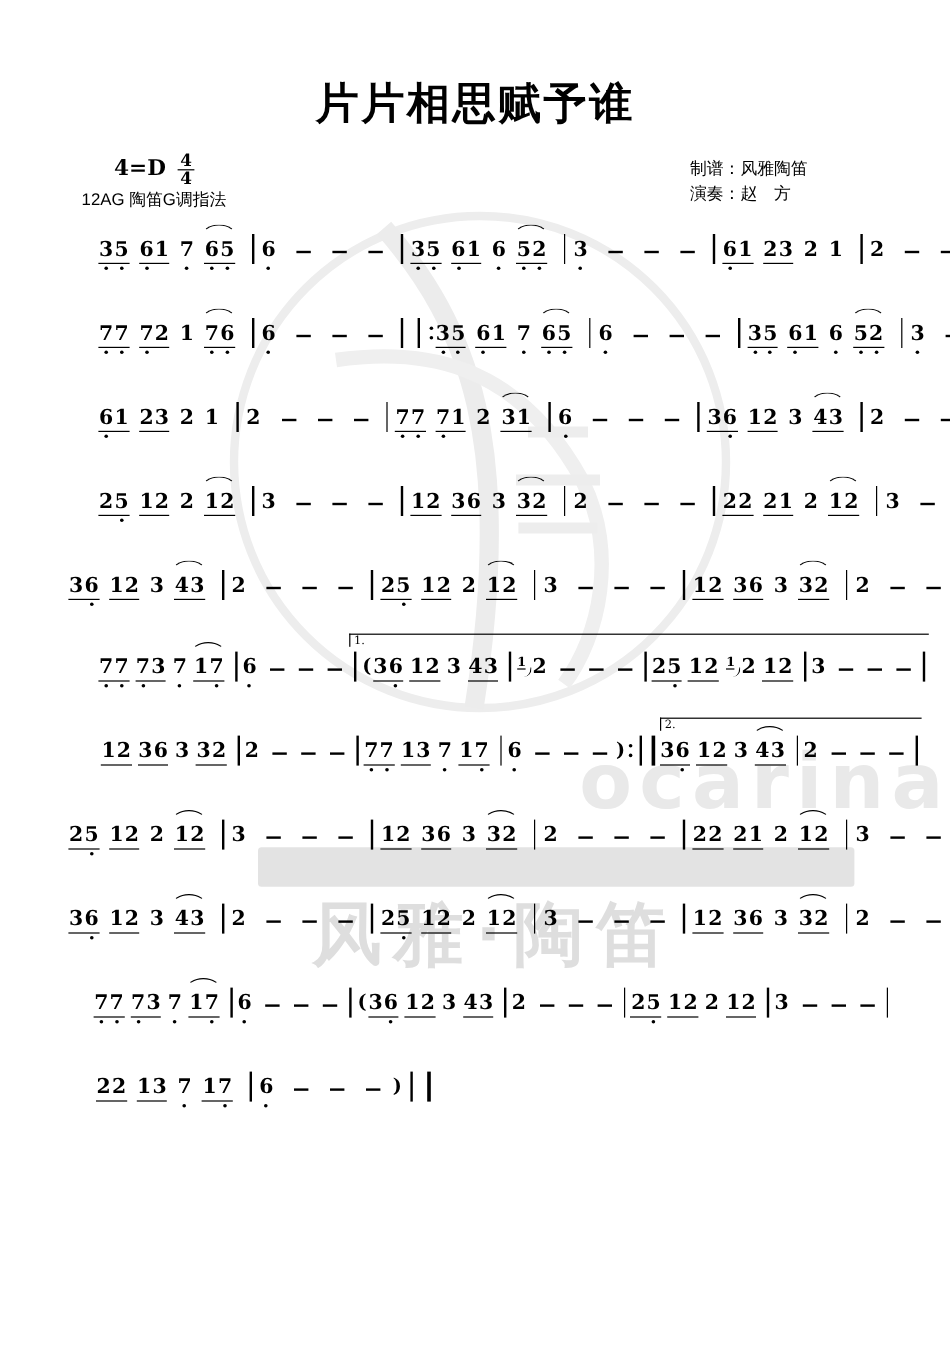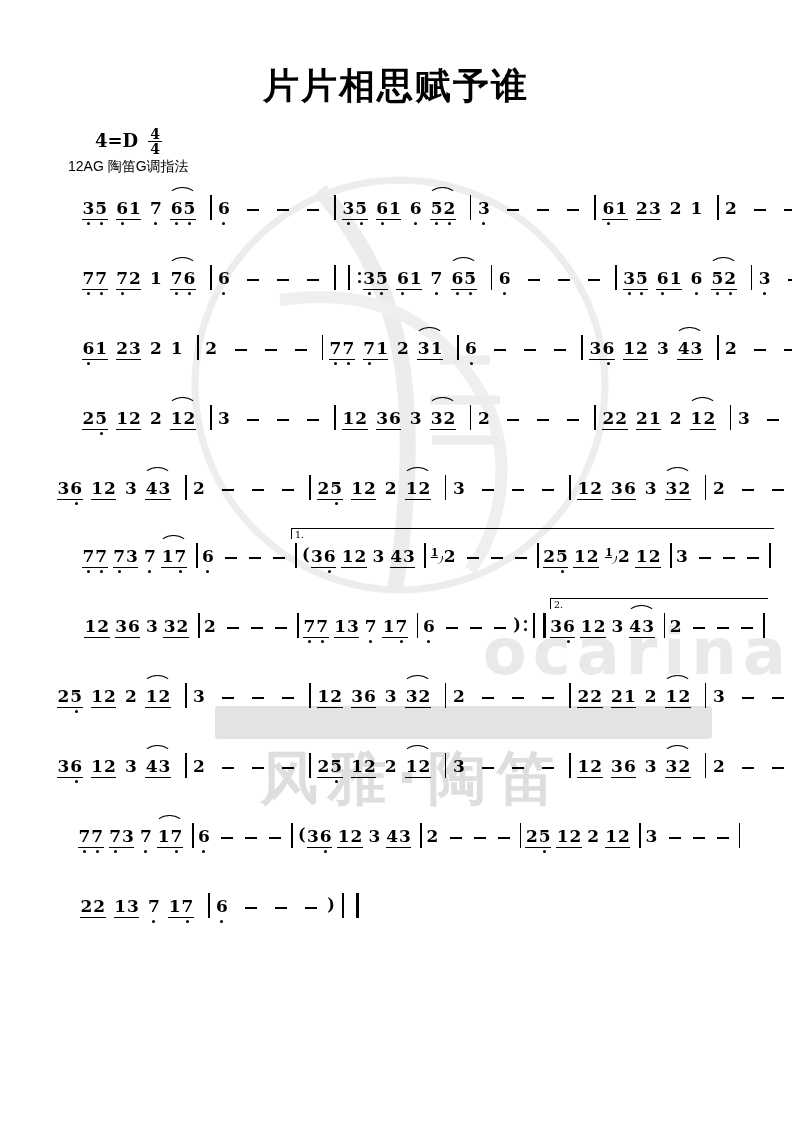--- a/index.html
+++ b/index.html
@@ -75,20 +75,24 @@
   <div class="wm wm-brand">风雅·陶笛</div>
 
   <div class="title">片片相思赋予谁</div>
 
   <div class="keysig">
     <span>4=D</span><span class="frac"><span class="top">4</span><span class="bot">4</span></span>
   </div>
 
   <div class="fingering">12AG 陶笛G调指法</div>
 
+  <div class="credits">
+    <div>制谱：风雅陶笛</div>
+    <div>演奏：赵　方</div>
+  </div>
 
   <div id="score">
       <div class="music-line" style="left: 82px; top: 179px;"><span class="grp u"><span class="chs"><span class="ch lo">3</span><span class="ch lo">5</span></span></span><span class="grp u"><span class="chs"><span class="ch lo">6</span><span class="ch">1</span></span></span><span class="grp"><span class="chs"><span class="ch lo">7</span></span></span><span class="grp u"><span class="arcmark"></span><span class="chs"><span class="ch lo">6</span><span class="ch lo">5</span></span></span><span class="bar"></span><span class="grp"><span class="chs"><span class="ch lo">6</span></span></span><span class="dash"></span><span class="dash"></span><span class="dash"></span><span class="bar"></span><span class="grp u"><span class="chs"><span class="ch lo">3</span><span class="ch lo">5</span></span></span><span class="grp u"><span class="chs"><span class="ch lo">6</span><span class="ch">1</span></span></span><span class="grp"><span class="chs"><span class="ch lo">6</span></span></span><span class="grp u"><span class="arcmark"></span><span class="chs"><span class="ch lo">5</span><span class="ch lo">2</span></span></span><span class="bar"></span><span class="grp"><span class="chs"><span class="ch lo">3</span></span></span><span class="dash"></span><span class="dash"></span><span class="dash"></span><span class="bar"></span><span class="grp u"><span class="chs"><span class="ch lo">6</span><span class="ch">1</span></span></span><span class="grp u"><span class="chs"><span class="ch">2</span><span class="ch">3</span></span></span><span class="grp"><span class="chs"><span class="ch">2</span></span></span><span class="grp"><span class="chs"><span class="ch">1</span></span></span><span class="bar"></span><span class="grp"><span class="chs"><span class="ch">2</span></span></span><span class="dash"></span><span class="dash"></span></div>
       <div class="music-line" style="left: 82px; top: 249px;"><span class="grp u"><span class="chs"><span class="ch lo">7</span><span class="ch lo">7</span></span></span><span class="grp u"><span class="chs"><span class="ch lo">7</span><span class="ch">2</span></span></span><span class="grp"><span class="chs"><span class="ch">1</span></span></span><span class="grp u"><span class="arcmark"></span><span class="chs"><span class="ch lo">7</span><span class="ch lo">6</span></span></span><span class="bar"></span><span class="grp"><span class="chs"><span class="ch lo">6</span></span></span><span class="dash"></span><span class="dash"></span><span class="dash"></span><span class="bar"></span><span class="bar"></span><span class="rpd">
           <i></i>
           <i></i>
         </span><span class="grp u"><span class="chs"><span class="ch lo">3</span><span class="ch lo">5</span></span></span><span class="grp u"><span class="chs"><span class="ch lo">6</span><span class="ch">1</span></span></span><span class="grp"><span class="chs"><span class="ch lo">7</span></span></span><span class="grp u"><span class="arcmark"></span><span class="chs"><span class="ch lo">6</span><span class="ch lo">5</span></span></span><span class="bar"></span><span class="grp"><span class="chs"><span class="ch lo">6</span></span></span><span class="dash"></span><span class="dash"></span><span class="dash"></span><span class="bar"></span><span class="grp u"><span class="chs"><span class="ch lo">3</span><span class="ch lo">5</span></span></span><span class="grp u"><span class="chs"><span class="ch lo">6</span><span class="ch">1</span></span></span><span class="grp"><span class="chs"><span class="ch lo">6</span></span></span><span class="grp u"><span class="arcmark"></span><span class="chs"><span class="ch lo">5</span><span class="ch lo">2</span></span></span><span class="bar"></span><span class="grp"><span class="chs"><span class="ch lo">3</span></span></span><span class="dash"></span></div>
       <div class="music-line" style="left: 82px; top: 319px;"><span class="grp u"><span class="chs"><span class="ch lo">6</span><span class="ch">1</span></span></span><span class="grp u"><span class="chs"><span class="ch">2</span><span class="ch">3</span></span></span><span class="grp"><span class="chs"><span class="ch">2</span></span></span><span class="grp"><span class="chs"><span class="ch">1</span></span></span><span class="bar"></span><span class="grp"><span class="chs"><span class="ch">2</span></span></span><span class="dash"></span><span class="dash"></span><span class="dash"></span><span class="bar"></span><span class="grp u"><span class="chs"><span class="ch lo">7</span><span class="ch lo">7</span></span></span><span class="grp u"><span class="chs"><span class="ch lo">7</span><span class="ch">1</span></span></span><span class="grp"><span class="chs"><span class="ch">2</span></span></span><span class="grp u"><span class="arcmark"></span><span class="chs"><span class="ch">3</span><span class="ch">1</span></span></span><span class="bar"></span><span class="grp"><span class="chs"><span class="ch lo">6</span></span></span><span class="dash"></span><span class="dash"></span><span class="dash"></span><span class="bar"></span><span class="grp u"><span class="chs"><span class="ch">3</span><span class="ch lo">6</span></span></span><span class="grp u"><span class="chs"><span class="ch">1</span><span class="ch">2</span></span></span><span class="grp"><span class="chs"><span class="ch">3</span></span></span><span class="grp u"><span class="arcmark"></span><span class="chs"><span class="ch">4</span><span class="ch">3</span></span></span><span class="bar"></span><span class="grp"><span class="chs"><span class="ch">2</span></span></span><span class="dash"></span><span class="dash"></span></div>
       <div class="music-line" style="left: 82px; top: 389px;"><span class="grp u"><span class="chs"><span class="ch">2</span><span class="ch lo">5</span></span></span><span class="grp u"><span class="chs"><span class="ch">1</span><span class="ch">2</span></span></span><span class="grp"><span class="chs"><span class="ch">2</span></span></span><span class="grp u"><span class="arcmark"></span><span class="chs"><span class="ch">1</span><span class="ch">2</span></span></span><span class="bar"></span><span class="grp"><span class="chs"><span class="ch">3</span></span></span><span class="dash"></span><span class="dash"></span><span class="dash"></span><span class="bar"></span><span class="grp u"><span class="chs"><span class="ch">1</span><span class="ch">2</span></span></span><span class="grp u"><span class="chs"><span class="ch">3</span><span class="ch">6</span></span></span><span class="grp"><span class="chs"><span class="ch">3</span></span></span><span class="grp u"><span class="arcmark"></span><span class="chs"><span class="ch">3</span><span class="ch">2</span></span></span><span class="bar"></span><span class="grp"><span class="chs"><span class="ch">2</span></span></span><span class="dash"></span><span class="dash"></span><span class="dash"></span><span class="bar"></span><span class="grp u"><span class="chs"><span class="ch">2</span><span class="ch">2</span></span></span><span class="grp u"><span class="chs"><span class="ch">2</span><span class="ch">1</span></span></span><span class="grp"><span class="chs"><span class="ch">2</span></span></span><span class="grp u"><span class="arcmark"></span><span class="chs"><span class="ch">1</span><span class="ch">2</span></span></span><span class="bar"></span><span class="grp"><span class="chs"><span class="ch">3</span></span></span><span class="dash"></span></div>
       <div class="music-line" style="left: 57px; top: 459px;"><span class="grp u"><span class="chs"><span class="ch">3</span><span class="ch lo">6</span></span></span><span class="grp u"><span class="chs"><span class="ch">1</span><span class="ch">2</span></span></span><span class="grp"><span class="chs"><span class="ch">3</span></span></span><span class="grp u"><span class="arcmark"></span><span class="chs"><span class="ch">4</span><span class="ch">3</span></span></span><span class="bar"></span><span class="grp"><span class="chs"><span class="ch">2</span></span></span><span class="dash"></span><span class="dash"></span><span class="dash"></span><span class="bar"></span><span class="grp u"><span class="chs"><span class="ch">2</span><span class="ch lo">5</span></span></span><span class="grp u"><span class="chs"><span class="ch">1</span><span class="ch">2</span></span></span><span class="grp"><span class="chs"><span class="ch">2</span></span></span><span class="grp u"><span class="arcmark"></span><span class="chs"><span class="ch">1</span><span class="ch">2</span></span></span><span class="bar"></span><span class="grp"><span class="chs"><span class="ch">3</span></span></span><span class="dash"></span><span class="dash"></span><span class="dash"></span><span class="bar"></span><span class="grp u"><span class="chs"><span class="ch">1</span><span class="ch">2</span></span></span><span class="grp u"><span class="chs"><span class="ch">3</span><span class="ch">6</span></span></span><span class="grp"><span class="chs"><span class="ch">3</span></span></span><span class="grp u"><span class="arcmark"></span><span class="chs"><span class="ch">3</span><span class="ch">2</span></span></span><span class="bar"></span><span class="grp"><span class="chs"><span class="ch">2</span></span></span><span class="dash"></span><span class="dash"></span></div>

